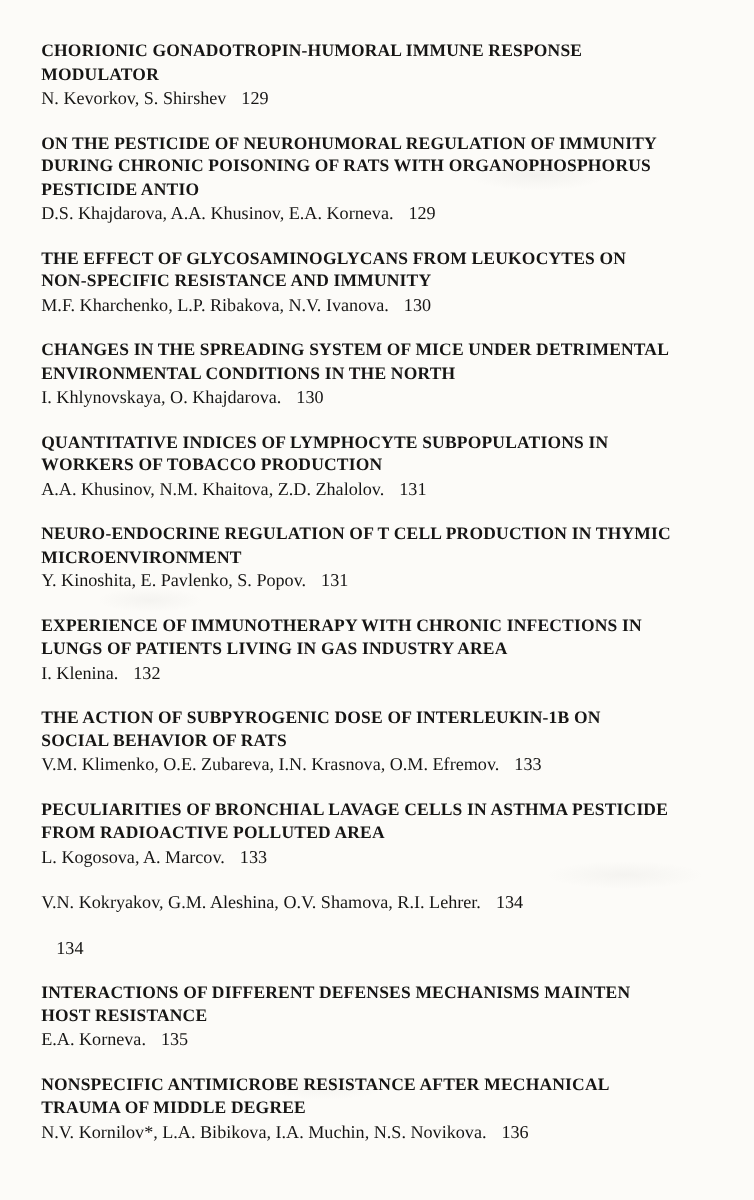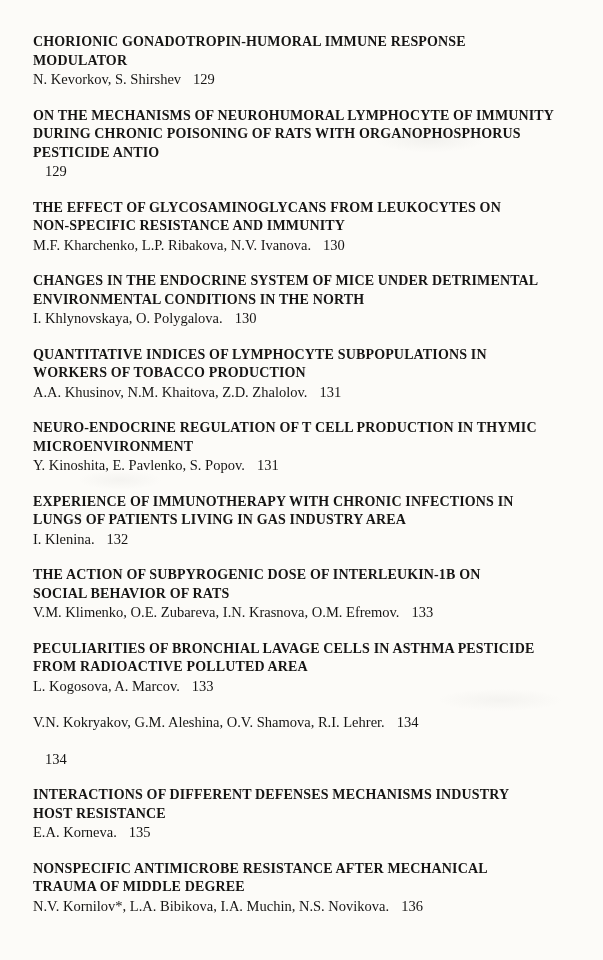--- a/index.html
+++ b/index.html
@@ -58,42 +58,43 @@
   <div id="toc-list">
   <section class="entry">
     <h2 class="title">CHORIONIC GONADOTROPIN-HUMORAL IMMUNE RESPONSE MODULATOR</h2>
     <div class="byline-row">
       <span class="authors">N. Kevorkov, S. Shirshev</span>
       <span class="page-num">129</span>
     </div>
   </section>
 
   <section class="entry">
-    <h2 class="title">ON THE MECHANISMS OF NEUROHUMORAL LYMPHOCYTE OF IMMUNITY
+    <h2 class="title">ON THE PESTICIDE OF NEUROHUMORAL REGULATION OF IMMUNITY
 DURING CHRONIC POISONING OF RATS WITH ORGANOPHOSPHORUS
 PESTICIDE ANTIO</h2>
     <div class="byline-row">
+      <span class="authors">D.S. Khajdarova, A.A. Khusinov, E.A. Korneva.</span>
       <span class="page-num">129</span>
     </div>
   </section>
 
   <section class="entry">
     <h2 class="title">THE EFFECT OF GLYCOSAMINOGLYCANS FROM LEUKOCYTES ON
 NON-SPECIFIC RESISTANCE AND IMMUNITY</h2>
     <div class="byline-row">
       <span class="authors">M.F. Kharchenko, L.P. Ribakova, N.V. Ivanova.</span>
       <span class="page-num">130</span>
     </div>
   </section>
 
   <section class="entry">
-    <h2 class="title">CHANGES IN THE ENDOCRINE SYSTEM OF MICE UNDER DETRIMENTAL
+    <h2 class="title">CHANGES IN THE SPREADING SYSTEM OF MICE UNDER DETRIMENTAL
 ENVIRONMENTAL CONDITIONS IN THE NORTH</h2>
     <div class="byline-row">
-      <span class="authors">I. Khlynovskaya, O. Polygalova.</span>
+      <span class="authors">I. Khlynovskaya, O. Khajdarova.</span>
       <span class="page-num">130</span>
     </div>
   </section>
 
   <section class="entry">
     <h2 class="title">QUANTITATIVE INDICES OF LYMPHOCYTE SUBPOPULATIONS IN
 WORKERS OF TOBACCO PRODUCTION</h2>
     <div class="byline-row">
       <span class="authors">A.A. Khusinov, N.M. Khaitova, Z.D. Zhalolov.</span>
       <span class="page-num">131</span>
@@ -143,21 +144,21 @@
     </div>
   </section>
 
   <section class="entry">
     <div class="byline-row">
       <span class="page-num">134</span>
     </div>
   </section>
 
   <section class="entry">
-    <h2 class="title">INTERACTIONS OF DIFFERENT DEFENSES MECHANISMS INDUSTRY
+    <h2 class="title">INTERACTIONS OF DIFFERENT DEFENSES MECHANISMS MAINTEN
 HOST RESISTANCE</h2>
     <div class="byline-row">
       <span class="authors">E.A. Korneva.</span>
       <span class="page-num">135</span>
     </div>
   </section>
 
   <section class="entry">
     <h2 class="title">NONSPECIFIC ANTIMICROBE RESISTANCE AFTER MECHANICAL
 TRAUMA OF MIDDLE DEGREE</h2>

